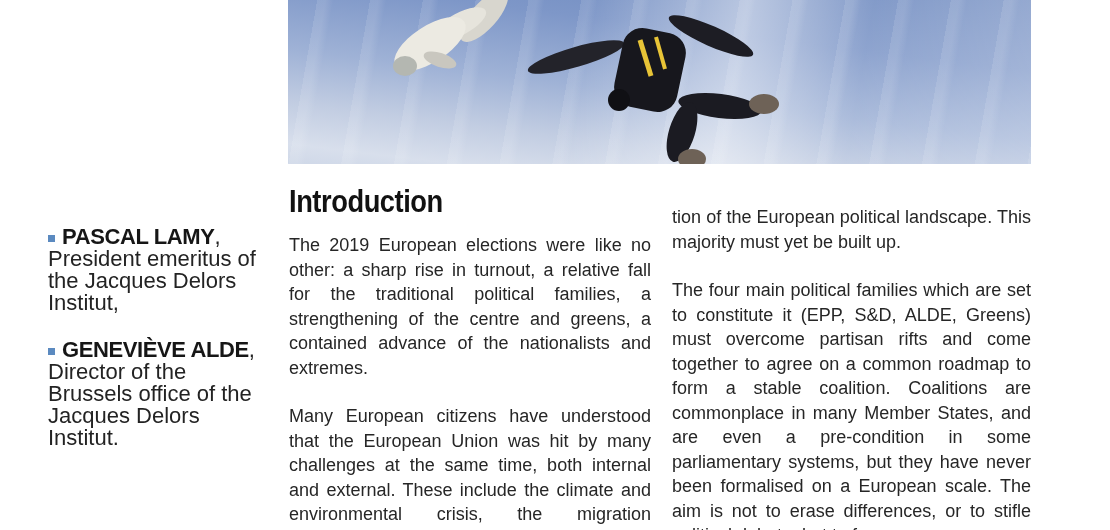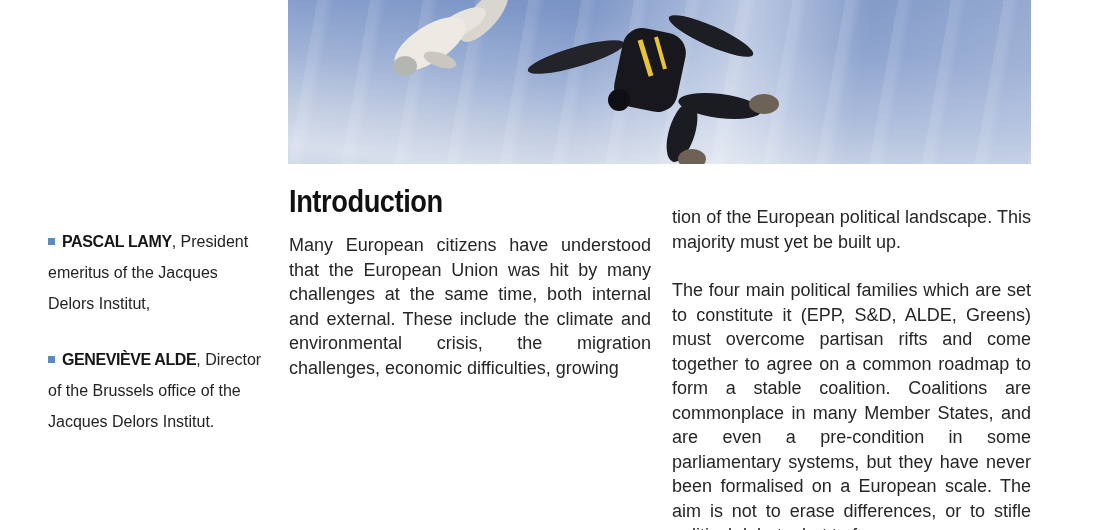--- a/index.html
+++ b/index.html
@@ -31,21 +31,21 @@
   }
   .hero svg { position: absolute; inset: 0; width: 100%; height: 100%; }
 
   
   .sidebar {
     position: absolute; left: 48px; top: 226px; width: 216px;
     color: #232323;
   }
   .author {
     margin: 0 0 25px 0;
-    font-size: 16px; line-height: 31px;
+    font-size: 22px; line-height: 22px;
   }
   .bullet {
     display: inline-block; width: 7px; height: 7px;
     background: #5b8ac0;
     margin-right: 7px;
     position: relative; top: -2px;
   }
   .author-name {
     font-weight: 700;
     letter-spacing: -0.4px;
@@ -102,19 +102,20 @@
   </svg>
 </div>
 
 <aside class="sidebar">
   <p class="author"><span class="bullet"></span><span class="author-name">PASCAL LAMY</span><span class="author-role">, President emeritus of the Jacques Delors Institut,</span></p>
   <p class="author"><span class="bullet"></span><span class="author-name">GENEVIÈVE ALDE</span><span class="author-role">, Director of the Brussels office of the Jacques Delors Institut.</span></p>
 </aside>
 
 <main class="col col-left">
   <h1 class="section-heading">Introduction</h1>
+  <p>The 2019 European elections were like no other: a sharp rise in turnout, a relative fall for the traditional political families, a strengthening of the centre and greens, a contained advance of the nationalists and extremes.</p>
   <p>Many European citizens have understood that the European Union was hit by many challenges at the same time, both internal and external. These include the climate and environmental crisis, the migration challenges, economic difficulties, growing</p>
 </main>
 
 <div class="col col-right">
   <p>tion of the European political landscape. This majority must yet be built up.</p>
   <p>The four main political families which are set to constitute it (EPP, S&amp;D, ALDE, Greens) must overcome partisan rifts and come together to agree on a common roadmap to form a stable coalition.  Coalitions are commonplace in many Member States, and are even a pre-condition in some parliamentary systems, but they have never been formalised on a European scale. The aim is not to erase differences, or to stifle political debate, but to forge</p>
 </div>
 
 </body></html>

